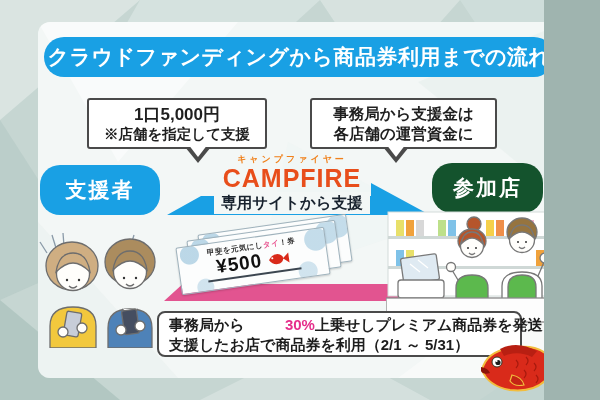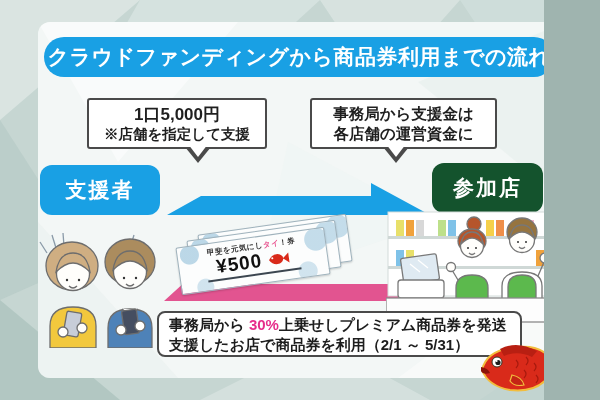--- a/index.html
+++ b/index.html
@@ -22,21 +22,21 @@
   .bubble-left{left:87px;top:98px;width:180px;height:51px;}
   .bubble-right{left:310px;top:98px;width:187px;height:51px;}
   .bubble-right .l1,.bubble-right .l2{font-size:15.5px;line-height:20px;}
   .tail{position:absolute;bottom:-16px;width:26px;height:16px;}
   .bubble-left .tail{left:96px;} .bubble-right .tail{left:71px;}
   .tail:before{content:"";position:absolute;left:0;top:0;border-left:13px solid transparent;
     border-right:13px solid transparent;border-top:16px solid #4a4a4a;}
   .tail:after{content:"";position:absolute;left:3px;top:-3px;border-left:10px solid transparent;
     border-right:10px solid transparent;border-top:13px solid #fff;}
 
-  .node{position:absolute;z-index:3;border-radius:12px;color:#fff;font-weight:bold;font-size:21px;
+  .node{position:absolute;z-index:3;border-radius:20px;color:#fff;font-weight:bold;font-size:21px;
     display:flex;align-items:center;justify-content:center;letter-spacing:2px;}
   .node-supporter{left:40px;top:165px;width:120px;height:50px;background:#19a0e4;}
   .node-store{left:432px;top:163px;width:111px;height:50px;background:#14532d;}
 
   .platform{position:absolute;left:202px;top:154px;width:180px;text-align:center;z-index:3;}
   .furigana{font-size:9px;font-weight:bold;color:#f0811c;letter-spacing:3px;line-height:11px;}
   .campname{font-size:25px;font-weight:bold;color:#e84e1b;letter-spacing:1px;line-height:26px;}
   .caption{display:inline-block;background:#f3f7f6;font-size:15.5px;font-weight:bold;
     color:#18222e;line-height:20px;padding:1px 7px;margin-top:1px;white-space:nowrap;}
 
@@ -54,21 +54,21 @@
   .v-title{font-size:7.5px;font-weight:bold;color:#333;text-align:center;margin-top:4px;
     letter-spacing:.5px;white-space:nowrap;}
   .v-accent{color:#e8538f;}
   .v-row{display:flex;align-items:center;justify-content:center;gap:6px;line-height:20px;}
   .v-amount{font-size:19px;font-weight:bold;color:#101010;letter-spacing:1px;}
   .v-line{width:64%;height:2px;background:#3c4650;margin:2px auto 0;}
 
   .note{position:absolute;left:157px;top:311px;width:365px;height:46px;z-index:5;
     background:#fff;border:2px solid #4a4a4a;border-radius:8px;box-sizing:border-box;
     padding:2px 10px;font-size:15px;font-weight:bold;color:#1d1d1d;line-height:20px;white-space:nowrap;}
-  .note .accent{color:#e62e8b;}
+  .note .accent{color:#e62e8b;margin-left:36px;}
 
   .illo{position:absolute;z-index:3;}
   .illo-people{left:26px;top:220px;}
   .illo-store{left:386px;top:208px;}
   .illo-fish{left:476px;top:340px;z-index:6;}
 </style>
 </head>
 <body>
 
 <div class="stage">
@@ -109,20 +109,25 @@
   </div>
   <div class="bubble bubble-right">
     <div class="l1">事務局から支援金は</div>
     <div class="l2">各店舗の運営資金に</div>
     <div class="tail"></div>
   </div>
 
   <div class="node node-supporter">支援者</div>
   <div class="node node-store">参加店</div>
 
+  <div class="platform">
+    <div class="furigana">キャンプファイヤー</div>
+    <div class="campname">CAMPFIRE</div>
+    <div><span class="caption">専用サイトから支援</span></div>
+  </div>
 
   <div class="voucher-stack">
     <div class="ticket t3"></div>
     <div class="ticket t2"></div>
     <div class="ticket t1">
       <div class="v-title"><span>甲斐を元気にし</span><span class="v-accent">タイ</span><span>！券</span></div>
       <div class="v-row">
         <span class="v-amount">¥500</span>
         <svg width="22" height="13" viewBox="0 0 22 13">
           <path d="M1,6.5 Q4,1.5 9,1.5 Q14,1.5 15.5,6.5 Q14,11.5 9,11.5 Q4,11.5 1,6.5 Z" fill="#d92a1a"></path>

